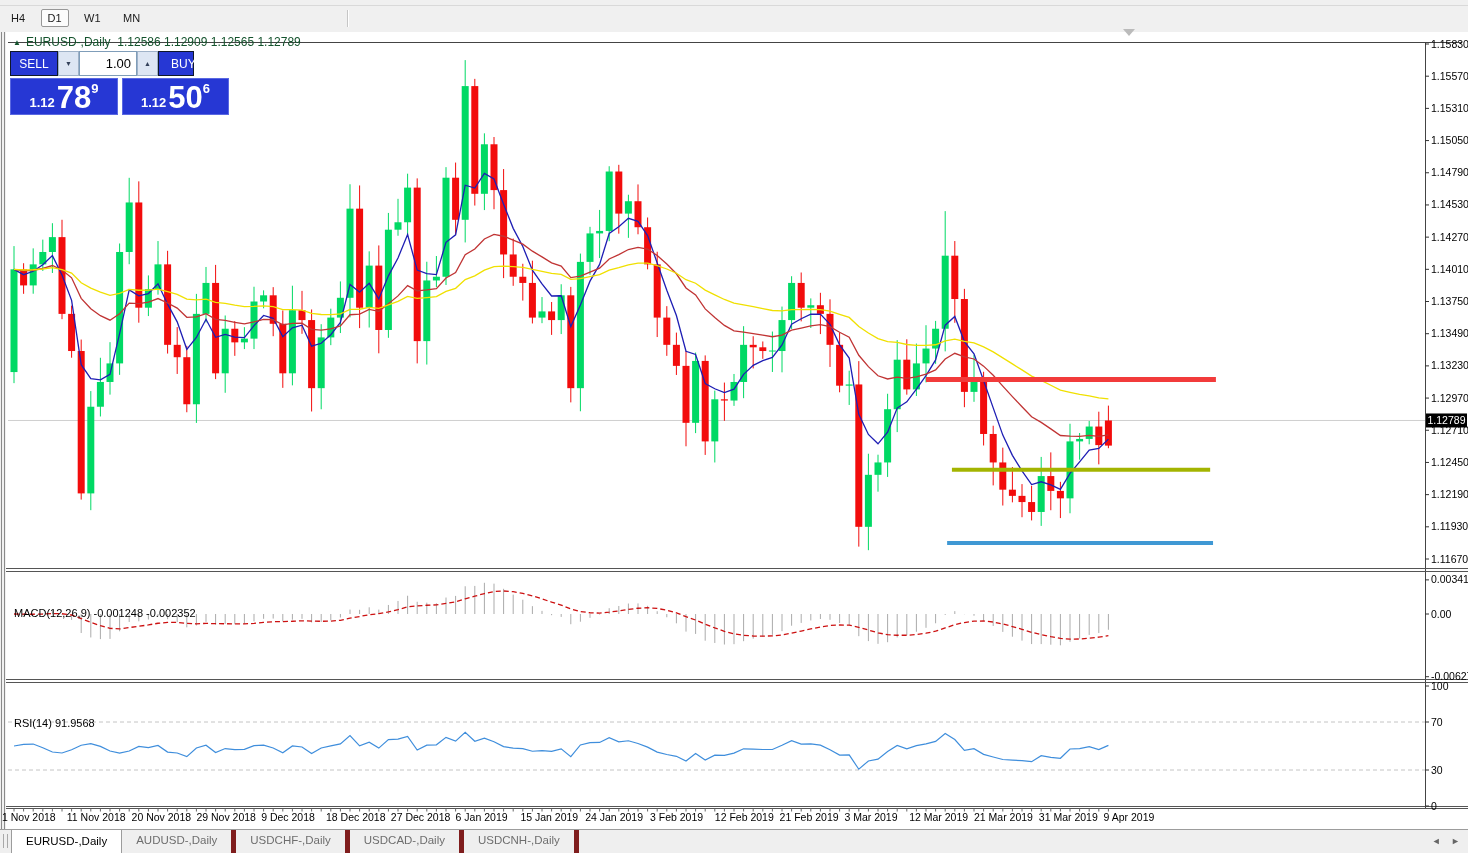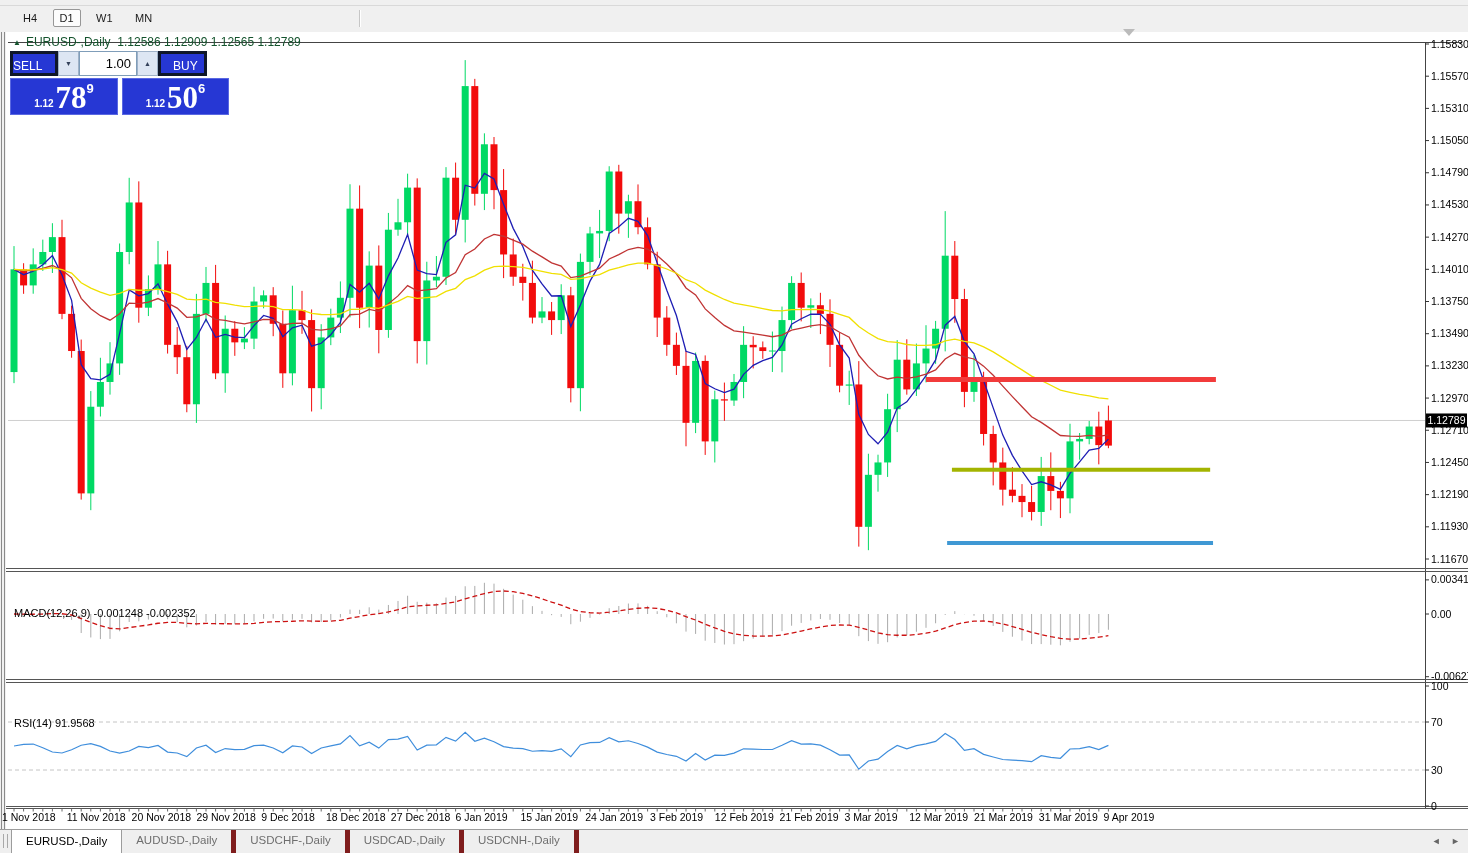--- a/index.html
+++ b/index.html
@@ -1,46 +1,46 @@
 <!DOCTYPE html>
 <html><head>
 <meta charset="utf-8">
 <style>
   html,body{margin:0;padding:0;background:#f0f0f0;}
   .screen{position:relative;width:1468px;height:853px;background:#f0f0f0;
           font-family:"Liberation Sans",sans-serif;overflow:hidden;}
   .sliver{position:absolute;left:0;top:0;width:1468px;height:5px;background:#f0f0f0;
           border-bottom:1px solid #d9d9d9;z-index:10;}
-  .toolbar{position:absolute;left:12px;top:6px;width:1436px;height:25px;background:#f0f0f0;z-index:10;}
+  .toolbar{position:absolute;left:0;top:6px;width:1436px;height:25px;background:#f0f0f0;z-index:10;}
   .tb-btn{display:inline-block;margin:3px 0 0 4px;padding:2px 6px;font-size:11px;color:#1a1a1a;
           border:1px solid transparent;border-radius:2px;cursor:default;}
   .tb-btn.active{background:#fcfcfc;border-color:#979797;}
   .tb-sep{position:absolute;left:347px;top:4px;height:17px;width:0;
           border-left:1px solid #c6c6c6;border-right:1px solid #ffffff;}
   .chart-area{position:absolute;left:6px;top:32px;width:1462px;height:797px;background:#ffffff;z-index:1;}
   #overlay{position:absolute;left:0;top:0;z-index:5;}
   #overlay text{font-family:"Liberation Sans",sans-serif;}
   .chart-title{position:absolute;left:13px;top:35px;font-size:12px;color:#14532d;z-index:10;white-space:nowrap;}
   .tri-up{font-size:8px;margin-right:5px;vertical-align:1px;}
   .trade{position:absolute;left:10px;top:51px;z-index:10;width:221px;}
   .trade .row1{display:flex;height:25px;}
-  .sell-btn,.buy-btn{background:#2637d4;color:#fff;font-size:12px;line-height:25px;
-          border:3px solid #0f172a;box-sizing:border-box;cursor:pointer;}
+  .sell-btn,.buy-btn{background:#2637d4;color:#fff;font-size:12px;text-align:center;line-height:25px;
+          border:1px solid #0f172a;box-sizing:border-box;cursor:pointer;}
   .sell-btn{width:48px;}
-  .buy-btn{width:49px;padding-left:12px;}
+  .buy-btn{width:36px;padding-left:12px;}
   .spin-btn{width:21px;box-sizing:border-box;background:#dde6f3;border:1px solid #9fb2c8;color:#33415a;
           font-size:7px;line-height:23px;text-align:center;cursor:pointer;}
   .vol-input{width:58px;box-sizing:border-box;border:1px solid #7f9db9;font-size:13px;text-align:right;
           padding:0 5px 0 8px;height:25px;font-family:"Liberation Sans",sans-serif;}
   .trade .row2{display:flex;margin-top:2px;}
   .price-box{width:108px;height:37px;background:#2637d4;border:1px solid #5a68e2;box-sizing:border-box;
           color:#fff;display:flex;align-items:flex-end;justify-content:center;padding-bottom:2px;cursor:pointer;}
   .price-box.buy{margin-left:4px;width:107px;}
-  .p-small{font-size:10px;font-weight:bold;margin:4px 2px 3px 0;line-height:1;}
-  .p-big{font-size:31px;font-weight:bold;line-height:0.9;font-family:Liberation Serif, serif;}
+  .p-small{font-size:13px;font-weight:bold;margin:4px 2px 3px 0;line-height:1;}
+  .p-big{font-size:31px;font-weight:bold;line-height:0.9;}
   .p-sup{font-size:13px;font-weight:bold;align-self:flex-start;margin-top:3px;line-height:1;}
   .ind-label{position:absolute;font-size:11px;color:#000;z-index:10;white-space:nowrap;margin-top:31px;}
   #macd-label{left:14px;top:576px;}
   #rsi-label{left:14px;top:686px;}
   .marker-tri{position:absolute;left:1123px;top:29px;width:0;height:0;z-index:10;
           border-left:6px solid transparent;border-right:6px solid transparent;border-top:7px solid #bbbbbb;}
   .tabbar{position:absolute;left:0;top:829px;width:1468px;height:24px;background:#efefef;
           border-top:1px solid #9c9c9c;z-index:10;display:flex;align-items:stretch;box-sizing:border-box;}
   .grip{width:3px;height:14px;margin:4px 3px 0 3px;border-left:1px solid #a8a8a8;border-right:1px solid #a8a8a8;}
   .tab{font-size:11.5px;color:#6e6e6e;padding:4px 14px 0 14px;border-right:5px solid #7f1d1d;cursor:pointer;white-space:nowrap;}

